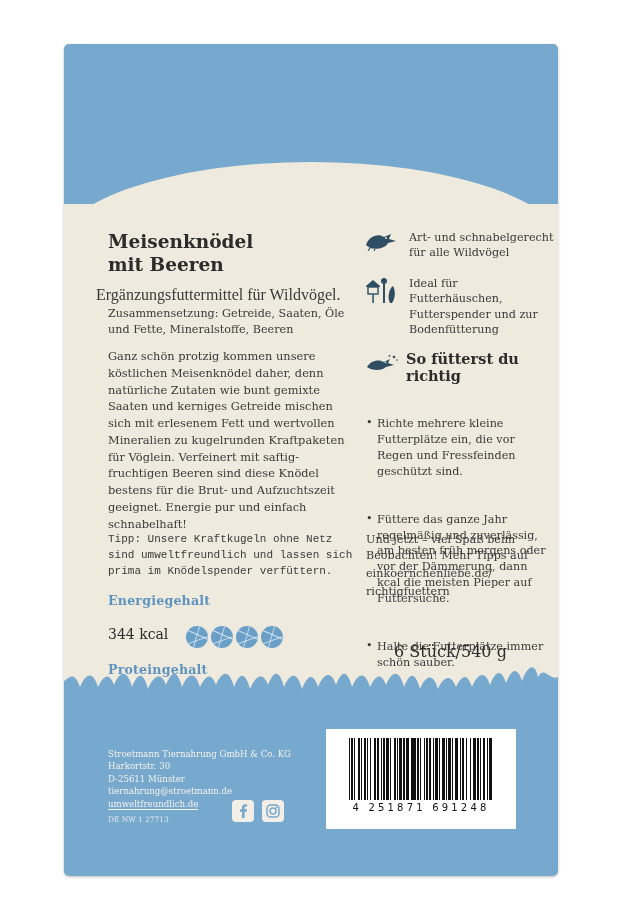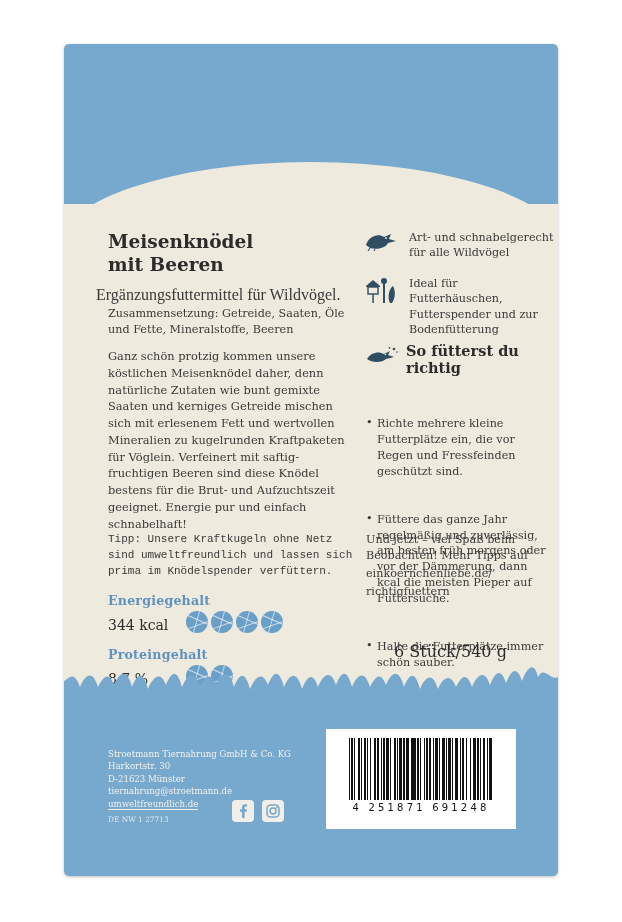--- a/index.html
+++ b/index.html
@@ -135,22 +135,22 @@
   }
   .nut-label {
     color: #5e93bf;
     font-family: "DejaVu Serif", serif;
     font-size: 12.6px;
     font-weight: bold;
     letter-spacing: .2px;
   }
   .nut-row {
     display: flex;
-    align-items: flex-end;
-    margin-top: 3px;
+    align-items: flex-start;
+    margin-top: 18px;
   }
   .nut-value {
     color: #2c2c2c;
     font-family: "DejaVu Serif", serif;
     font-size: 14px;
     width: 78px;
   }
   .balls {
     display: flex;
     gap: 3px;
@@ -204,21 +204,21 @@
     justify-content: center;
     padding-top: 1px;
   }
 
   #feature-bird { left: 300px; top: 186px; }
   #feature-house { left: 300px; top: 232px; }
 
   .section-head {
     position: absolute;
     left: 300px;
-    top: 298px;
+    top: 306px;
     display: flex;
     align-items: center;
     gap: 8px;
   }
   .section-head-title {
     color: #2c2c2c;
     font-family: "DejaVu Serif", serif;
     font-size: 14.5px;
     font-weight: bold;
   }
@@ -476,21 +476,21 @@
       C112,14 106,24 102,34 C96,18 88,28 84,38
       C78,16 72,26 68,36 C62,14 54,24 50,34
       C44,18 38,28 34,36 C28,16 20,26 16,36
       C10,18 4,28 0,30 Z"></path>
   </svg>
   <div class="ground"></div>
 
   <div class="footer-address">
     <div>Stroetmann Tiernahrung GmbH &amp; Co. KG</div>
     <div>Harkortstr. 30</div>
-    <div>D-21623 Münster</div>
+    <div>D-25611 Münster</div>
     <div class="footer-mail">tiernahrung@stroetmann.de</div>
     <div><span class="footer-brand">umweltfreundlich.de</span></div>
     <div class="footer-code">DE NW 1 27713</div>
   </div>
 
   <div class="socials">
     <span class="soc">
       <svg width="14" height="14" viewBox="0 0 14 14">
           <path fill="#77a8cd" d="M8.6 14V7.7h2.1l.3-2.4H8.6V3.8c0-.7.2-1.2 1.2-1.2h1.3V.5C10.8.4 10 .3 9.1.3 7.2.3 6 1.4 6 3.5v1.8H3.9v2.4H6V14z"></path>
         </svg>

